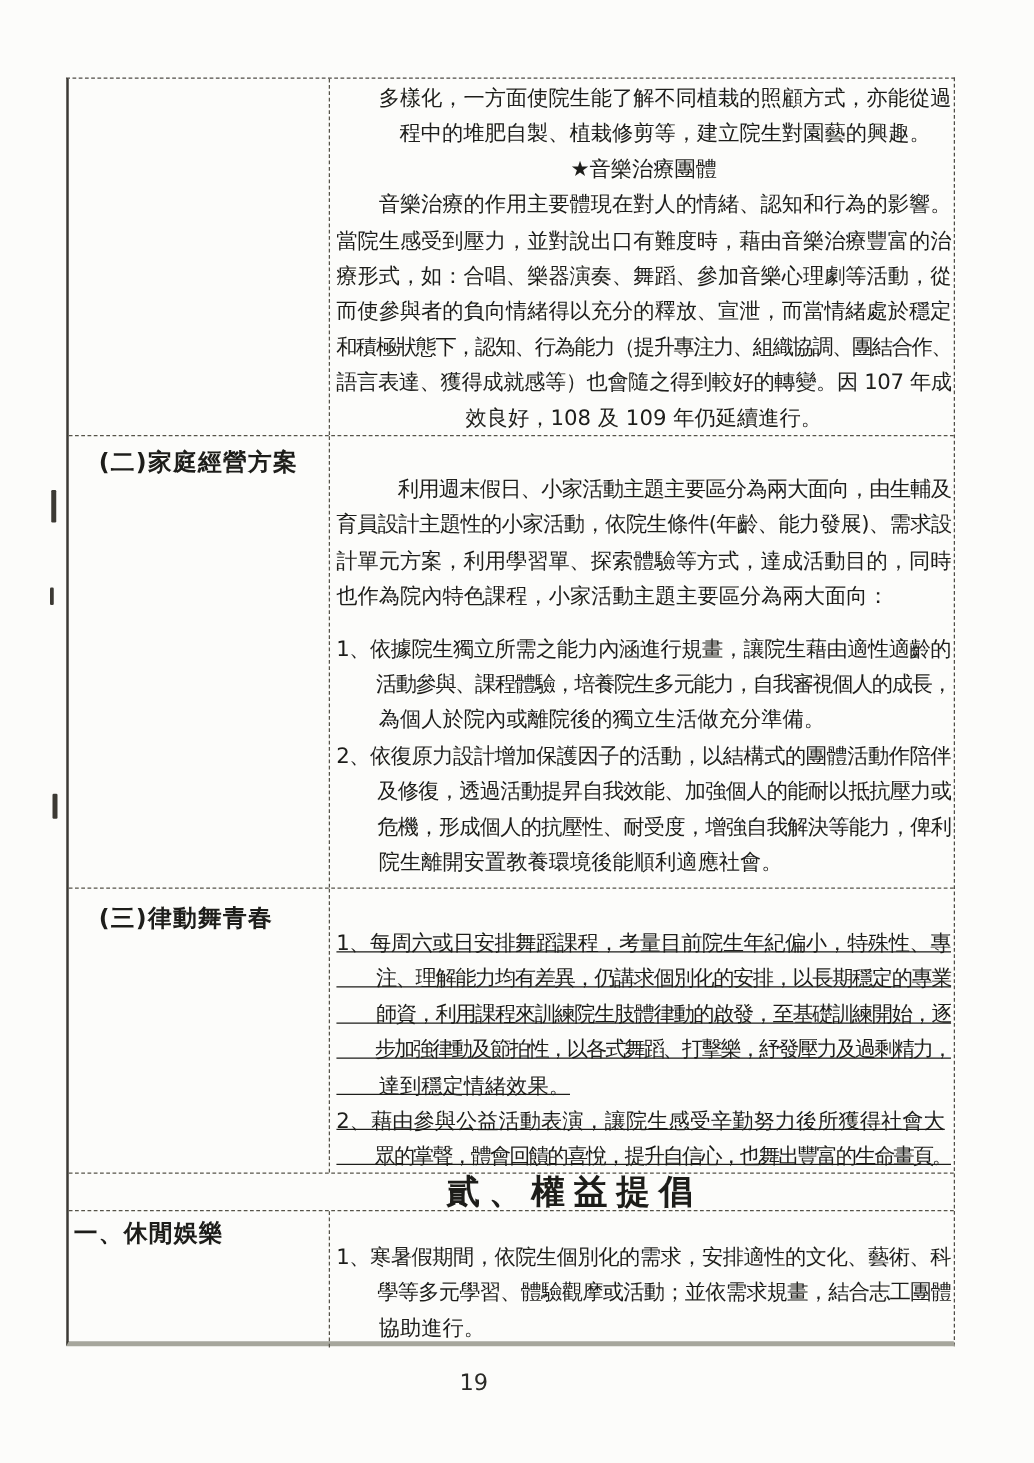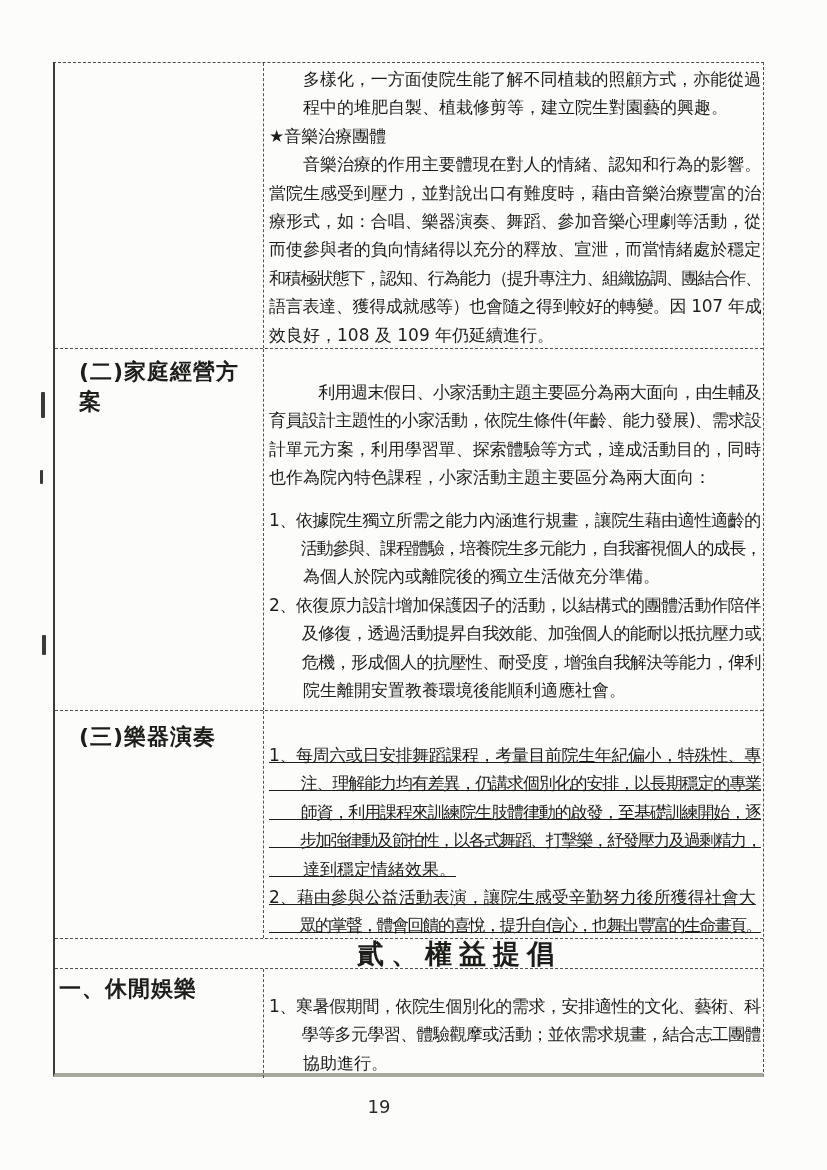--- a/index.html
+++ b/index.html
@@ -30,31 +30,31 @@
   .row-a { height:286px; }
   .row-b { height:362px; }
   .row-c { height:228px; }
   .row-h { height:30px; display:block; }
   .row-d { height:109px; border-bottom:none; }
   .label-cell {
     width:209px; flex:0 0 209px;
     box-sizing:border-box;
     border-right:1px dashed #565349;
     padding:8px 4px 0 24px;
-    font-size:22px; font-weight:600; letter-spacing:1px;
+    font-size:19px; font-weight:600; letter-spacing:1px;
     overflow:hidden;
   }
   .row-d .label-cell { padding-top:5px; padding-left:4px; }
   .row-c .label-cell { padding-top:11px; }
   .content-cell {
     flex:1 1 auto; box-sizing:border-box;
     padding:0 2px 0 5px;
     overflow:hidden;
   }
-  .row-a .content-cell { padding-top:2px; }
+  .row-a .content-cell { padding-top:2px;text-align:center; }
   .row-b .content-cell { padding-top:29px; }
   .row-c .content-cell { padding-top:30px;text-decoration:underline; }
   .row-d .content-cell { padding-top:23px; }
   .line {
     display:block; white-space:pre;
     font-size:17px; line-height:28.4px;
     overflow:hidden;
   }
   .gap { height:14px; }
   .section-header {
@@ -117,21 +117,21 @@
             <div class="line">　　為個人於院內或離院後的獨立生活做充分準備。</div>
             <div class="line" style="letter-spacing: -0.4px;">2、依復原力設計增加保護因子的活動，以結構式的團體活動作陪伴</div>
             <div class="line" style="letter-spacing: -0.6px;">　　及修復，透過活動提昇自我效能、加強個人的能耐以抵抗壓力或</div>
             <div class="line" style="letter-spacing: -0.6px;">　　危機，形成個人的抗壓性、耐受度，增強自我解決等能力，俾利</div>
             <div class="line">　　院生離開安置教養環境後能順利適應社會。</div>
           </div>
       </div>
     </div>
 
     <div class="row row-c">
-      <div class="label-cell">(三)樂器演奏</div>
+      <div class="label-cell">(三)律動舞青春</div>
       <div class="content-cell">
         <div>
             <div class="line" style="letter-spacing: -0.4px;">1、每周六或日安排舞蹈課程，考量目前院生年紀偏小，特殊性、專</div>
             <div class="line" style="letter-spacing: -1.13px;">　　注、理解能力均有差異，仍講求個別化的安排，以長期穩定的專業</div>
             <div class="line" style="letter-spacing: -1.13px;">　　師資，利用課程來訓練院生肢體律動的啟發，至基礎訓練開始，逐</div>
             <div class="line" style="letter-spacing: -1.63px;">　　步加強律動及節拍性，以各式舞蹈、打擊樂，紓發壓力及過剩精力，</div>
             <div class="line">　　達到穩定情緒效果。</div>
           </div>
         <div>
             <div class="line">2、藉由參與公益活動表演，讓院生感受辛勤努力後所獲得社會大</div>

